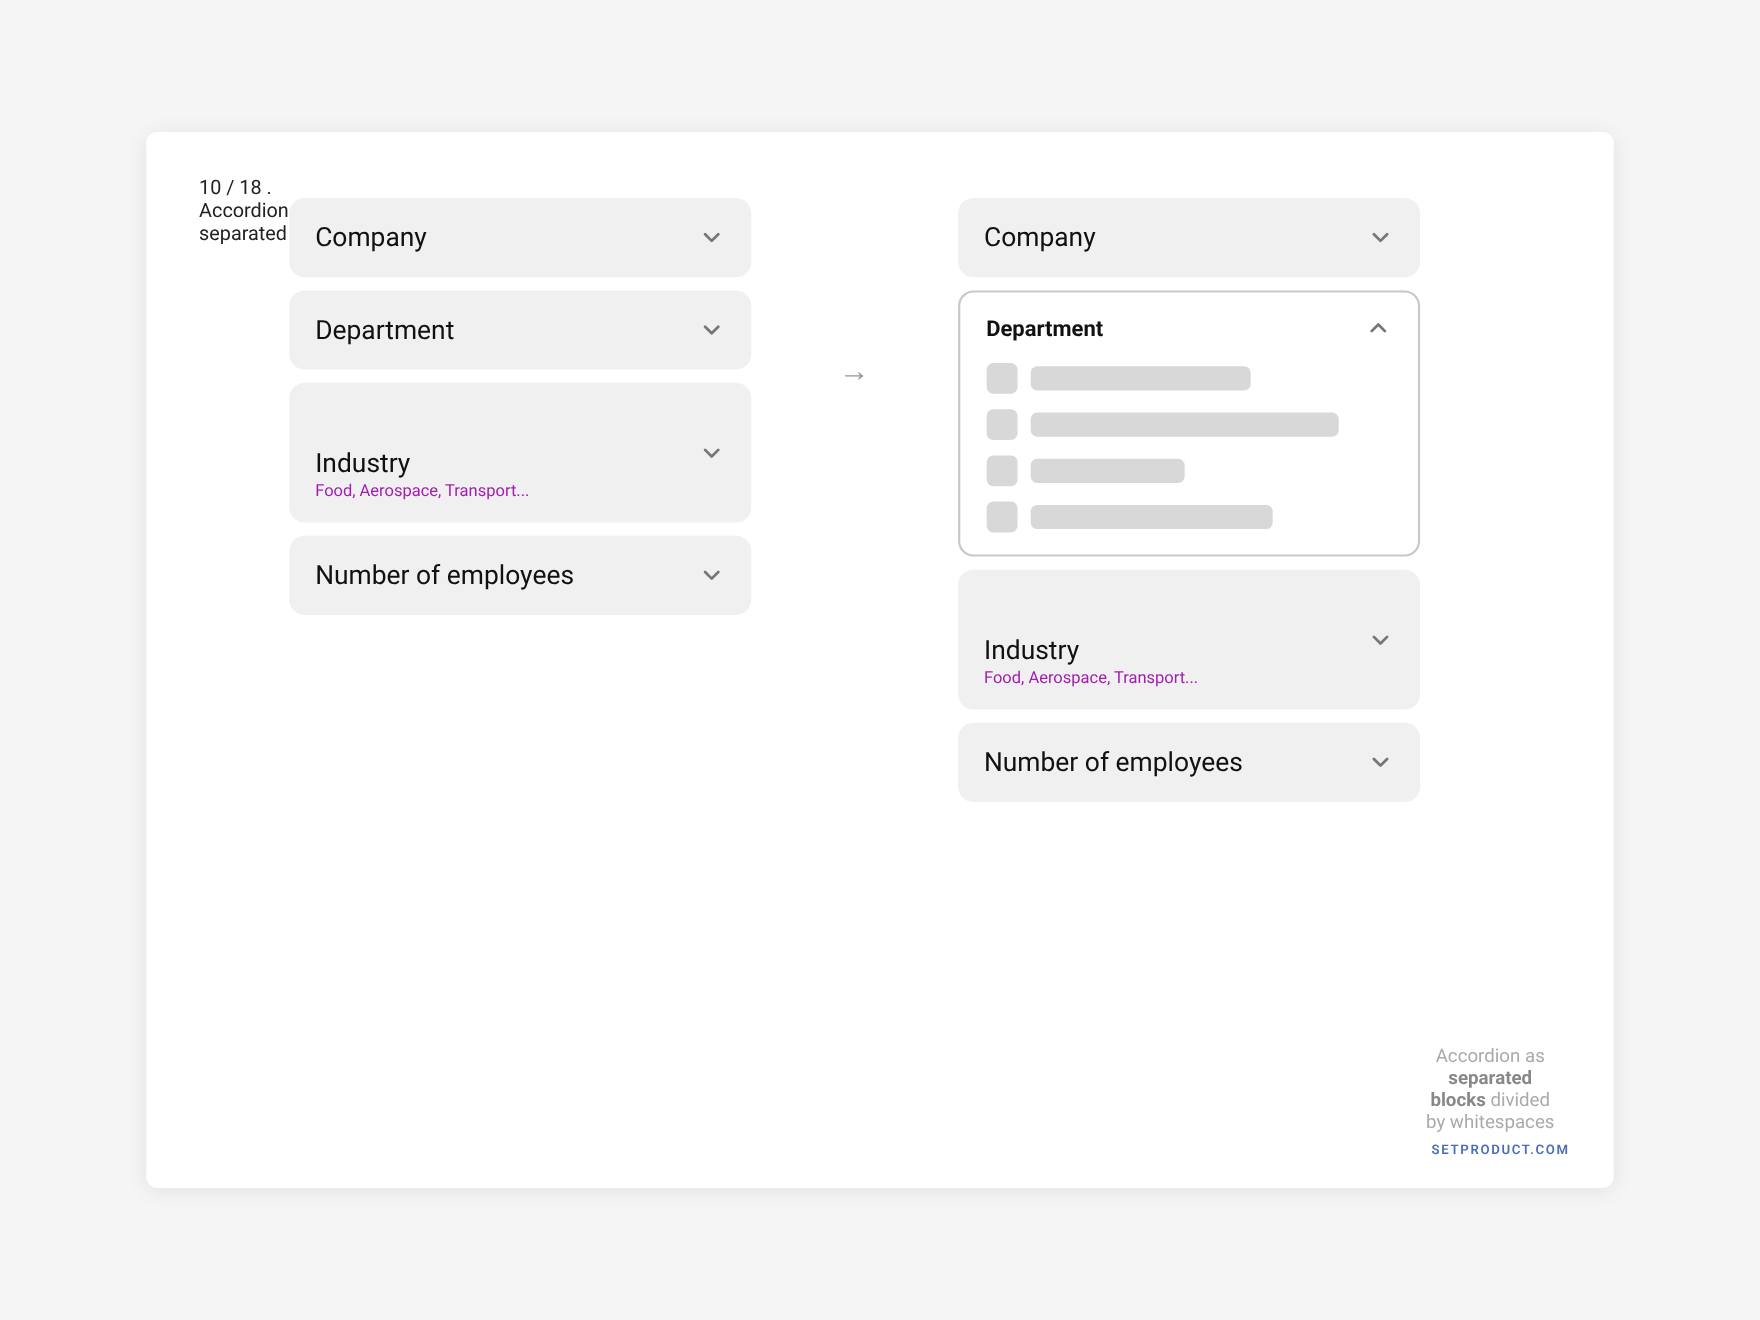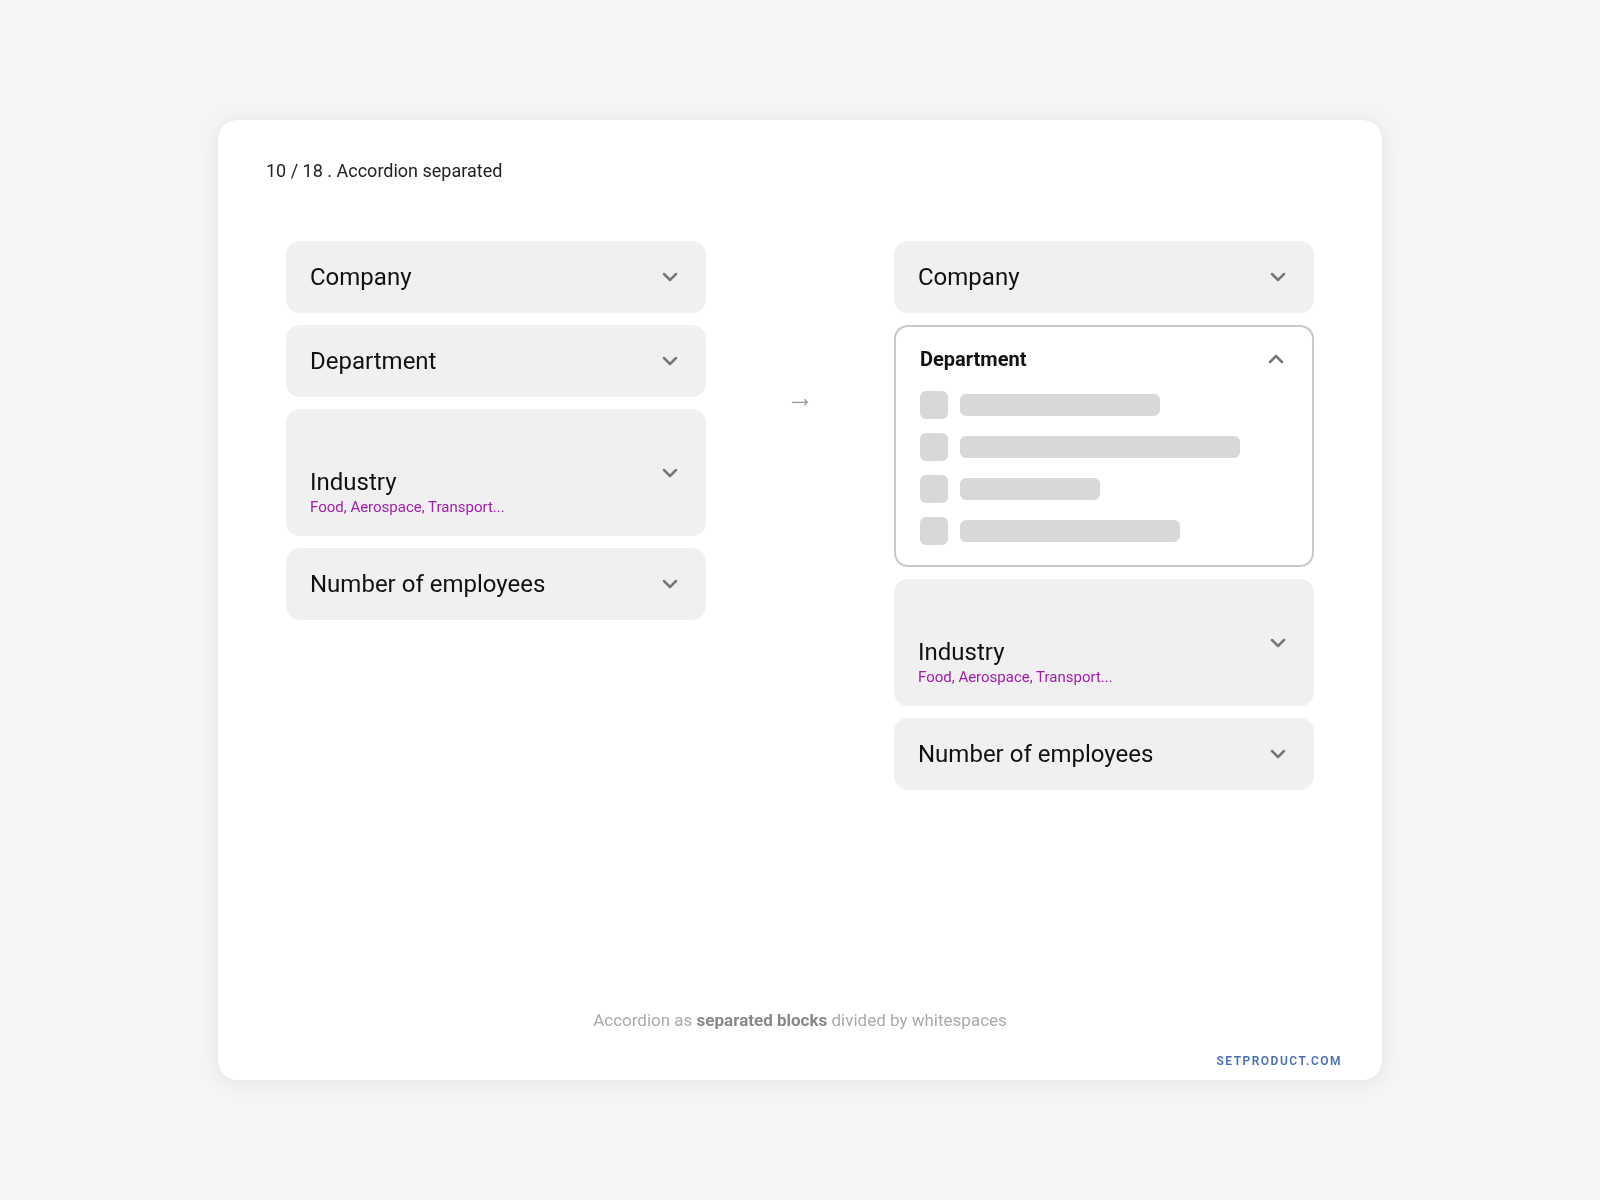--- a/index.html
+++ b/index.html
@@ -8,28 +8,27 @@
       background: #f5f5f5;
       font-family: -apple-system, BlinkMacSystemFont, 'Segoe UI', Roboto, sans-serif;
       display: flex;
       justify-content: center;
       align-items: center;
       min-height: 100vh;
     }
 
     .card {
       background: #ffffff;
-      border-radius: 20px;
-      width: 1164px;
+      border-radius: 10px;
+      width: 1334px;
       min-height: 960px;
       padding: 40px 48px 40px 48px;
       position: relative;
       box-shadow: 0 2px 20px rgba(0,0,0,0.08);
       display: flex;
-      flex-direction: column;
     }
 
     .page-label {
       font-size: 18px;
       color: #555;
       font-weight: 400;
       margin-bottom: 40px;
     }
 
     .page-label span {
@@ -187,21 +186,21 @@
       text-align: right;
     }
 
     .footer-text strong {
       color: #888;
       font-weight: 700;
     }
 
     .watermark {
       position: absolute;
-      bottom: 12px;
+      bottom: 28px;
       right: 40px;
       font-size: 12px;
       color: #4a6eb5;
       letter-spacing: 1.5px;
       font-weight: 600;
     }
   </style>
 </head>
 <body>
 

